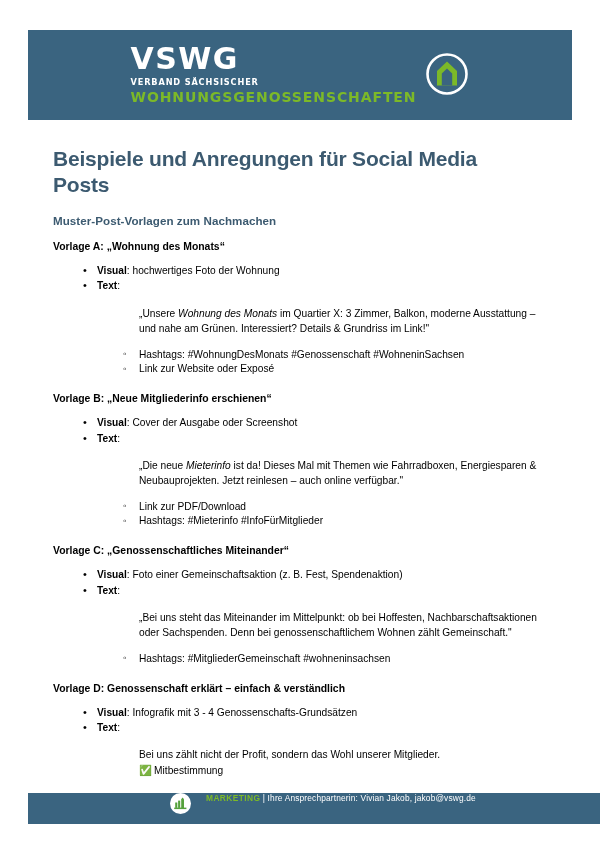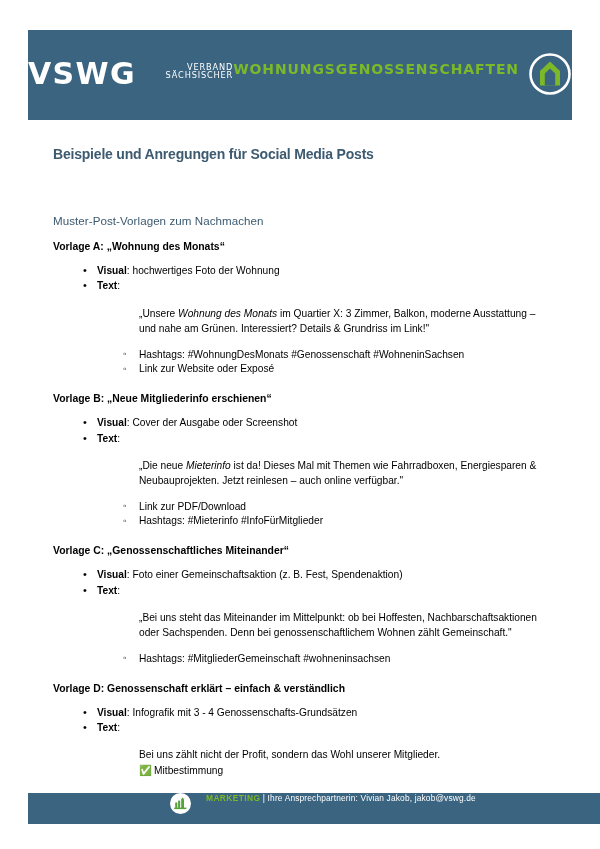--- a/index.html
+++ b/index.html
@@ -37,35 +37,35 @@
     justify-content: center;
   }
   .logo-lockup {
     display: flex;
     align-items: center;
     gap: 9px;
     transform: translateY(-1px);
   }
   .logo-textblock {
     display: flex;
-    flex-direction: row;
+    flex-direction: column;
     align-items: flex-start;
     line-height: 1;
   }
   .logo-wordmark {
     font-family: "DejaVu Sans", sans-serif;
     font-weight: 700;
     font-size: 30px;
     letter-spacing: 1.4px;
     color: #ffffff;
     line-height: 1;
   }
   .logo-sub1 {
     font-family: "DejaVu Sans", sans-serif;
-    font-weight: 400;
+    font-weight: 700;
     font-size: 8.2px;
     letter-spacing: 0.85px;
     color: #ffffff;
     margin-top: 4px;
     line-height: 1;
     text-align: right;
   }
   .logo-sub2 {
     font-family: "DejaVu Sans", sans-serif;
     font-weight: 700;
@@ -80,32 +80,32 @@
     height: 44px;
     flex: 0 0 auto;
   }
 
   
   .doc-title {
     position: absolute;
     left: 53px;
     top: 146px;
     width: 460px;
-    font-size: 14px;
+    font-size: 21px;
     font-weight: 700;
     line-height: 1.22;
     color: #3c5a70;
     letter-spacing: -0.2px;
   }
   .doc-subtitle {
     position: absolute;
     left: 53px;
     top: 214px;
     font-size: 11.6px;
-    font-weight: 400;
+    font-weight: 700;
     color: #3c5a70;
     letter-spacing: 0.05px;
   }
 
   
   .content {
     position: absolute;
     left: 53px;
     top: 240px;
     width: 500px;

